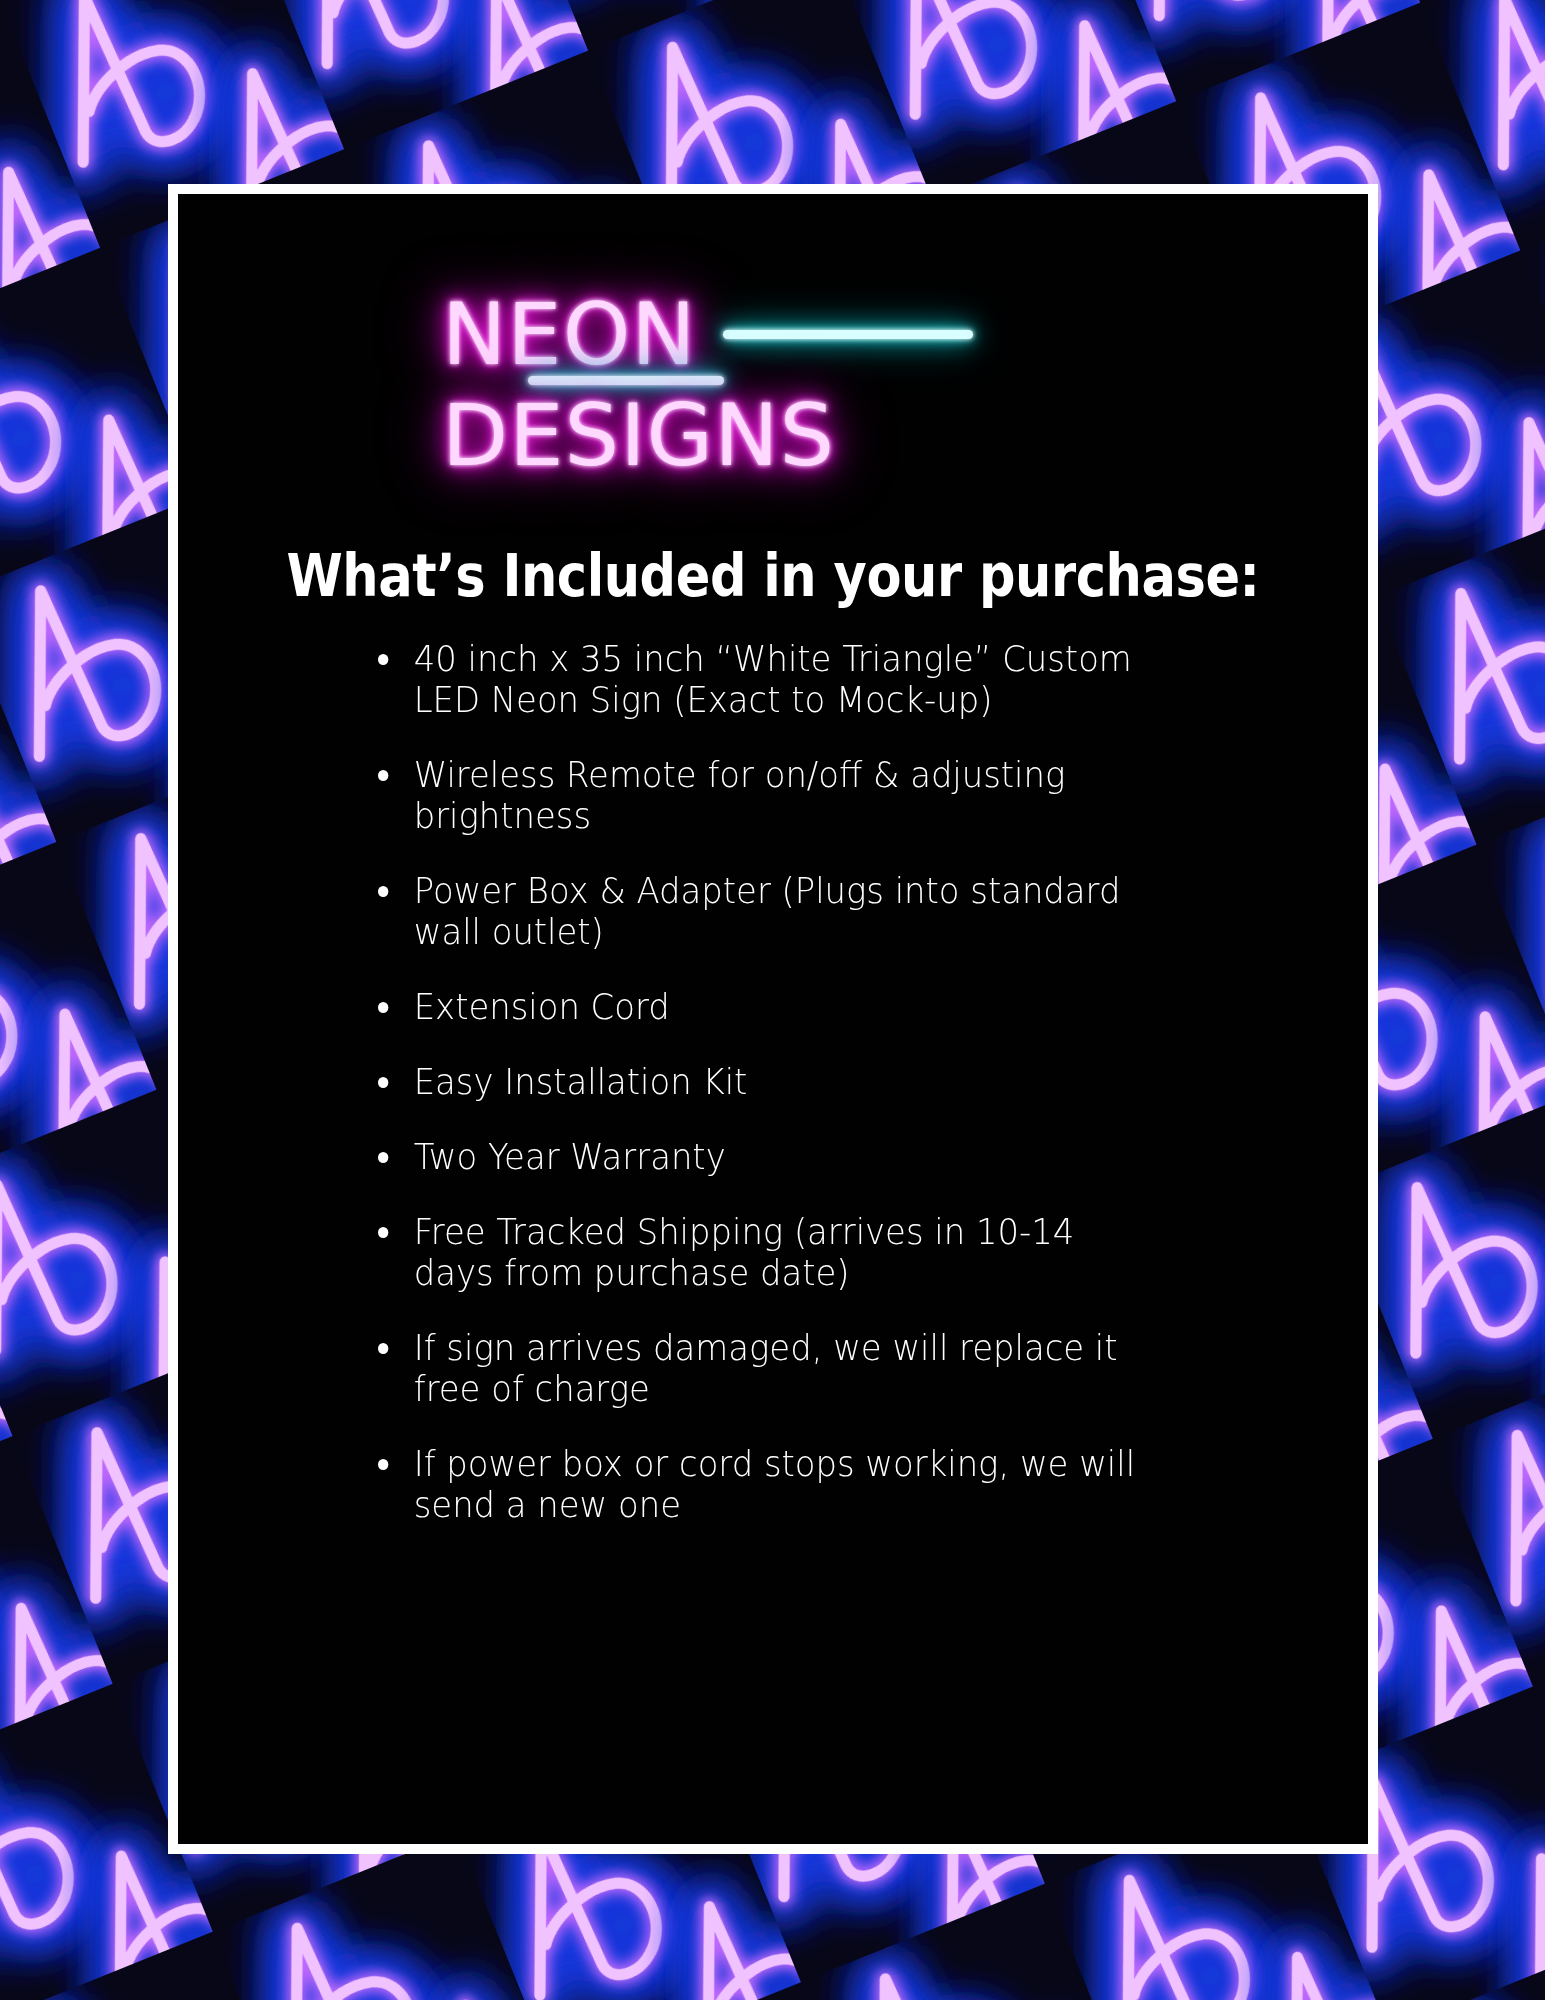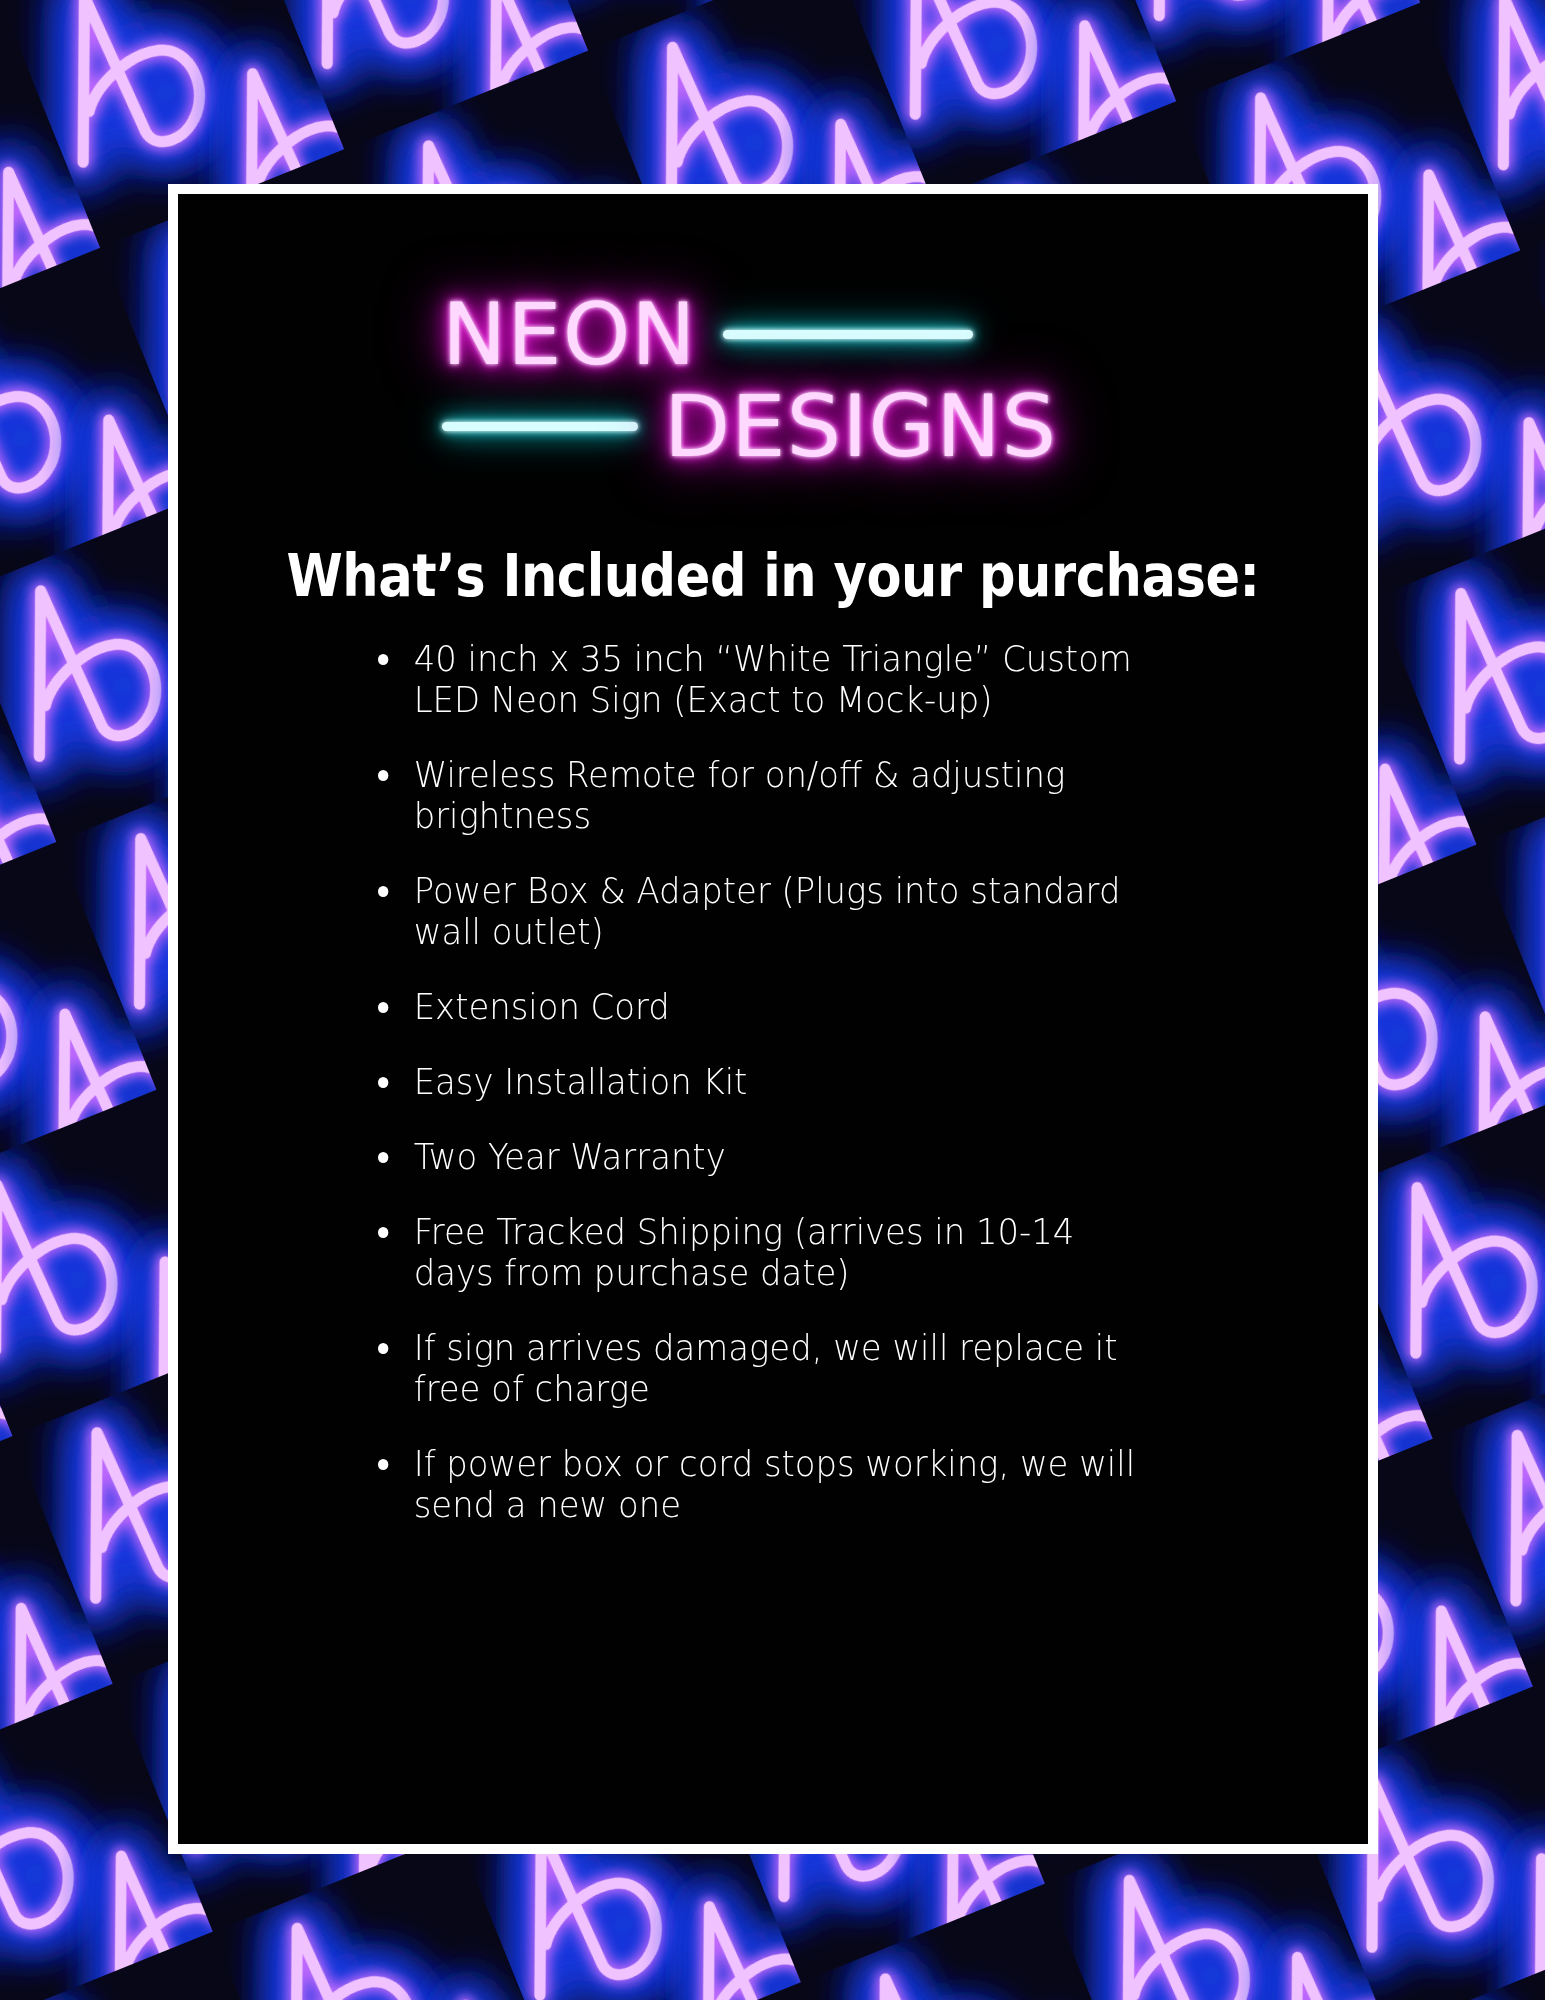--- a/index.html
+++ b/index.html
@@ -46,21 +46,21 @@
     height:250px;
     margin-top:70px;
   }
   .logo-row {
     position:absolute;
     display:flex;
     align-items:center;
     white-space:nowrap;
   }
   #logo-row-top  { left:264px; top:20px;  }
-  #logo-row-bot  { left:264px; top:112px; }
+  #logo-row-bot  { left:264px; top:112px;flex-direction:column; }
 
   .neon-word {
     font-family:"DejaVu Sans", sans-serif;
     font-weight:400;
     font-size:86px;
     letter-spacing:1px;
     color:#ffd8ff;
     text-shadow:
       0 0 4px #fff,
       0 0 10px #ff3df5,

